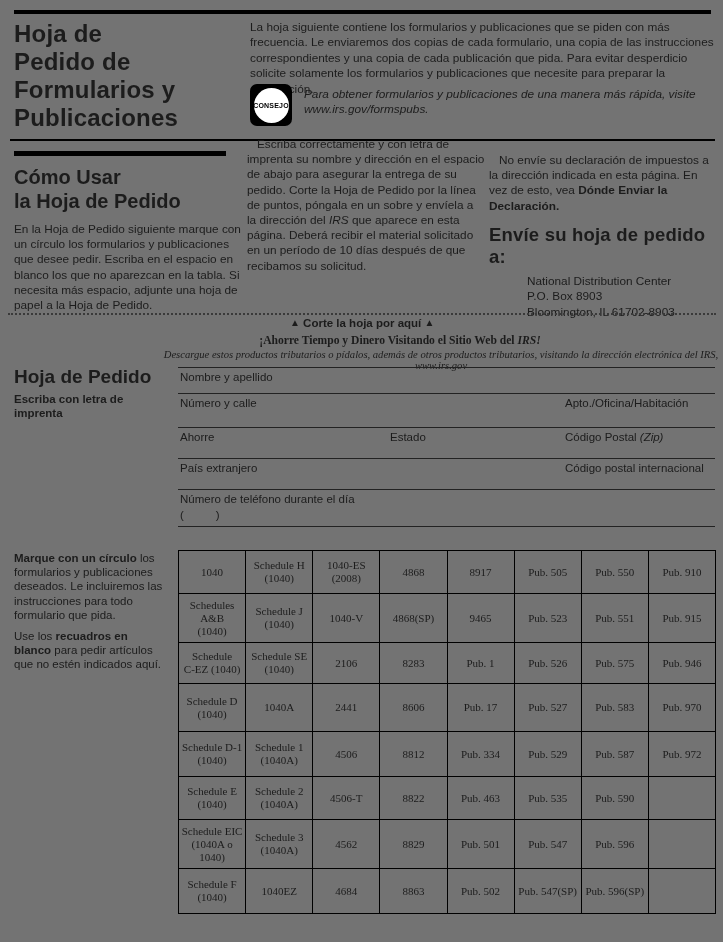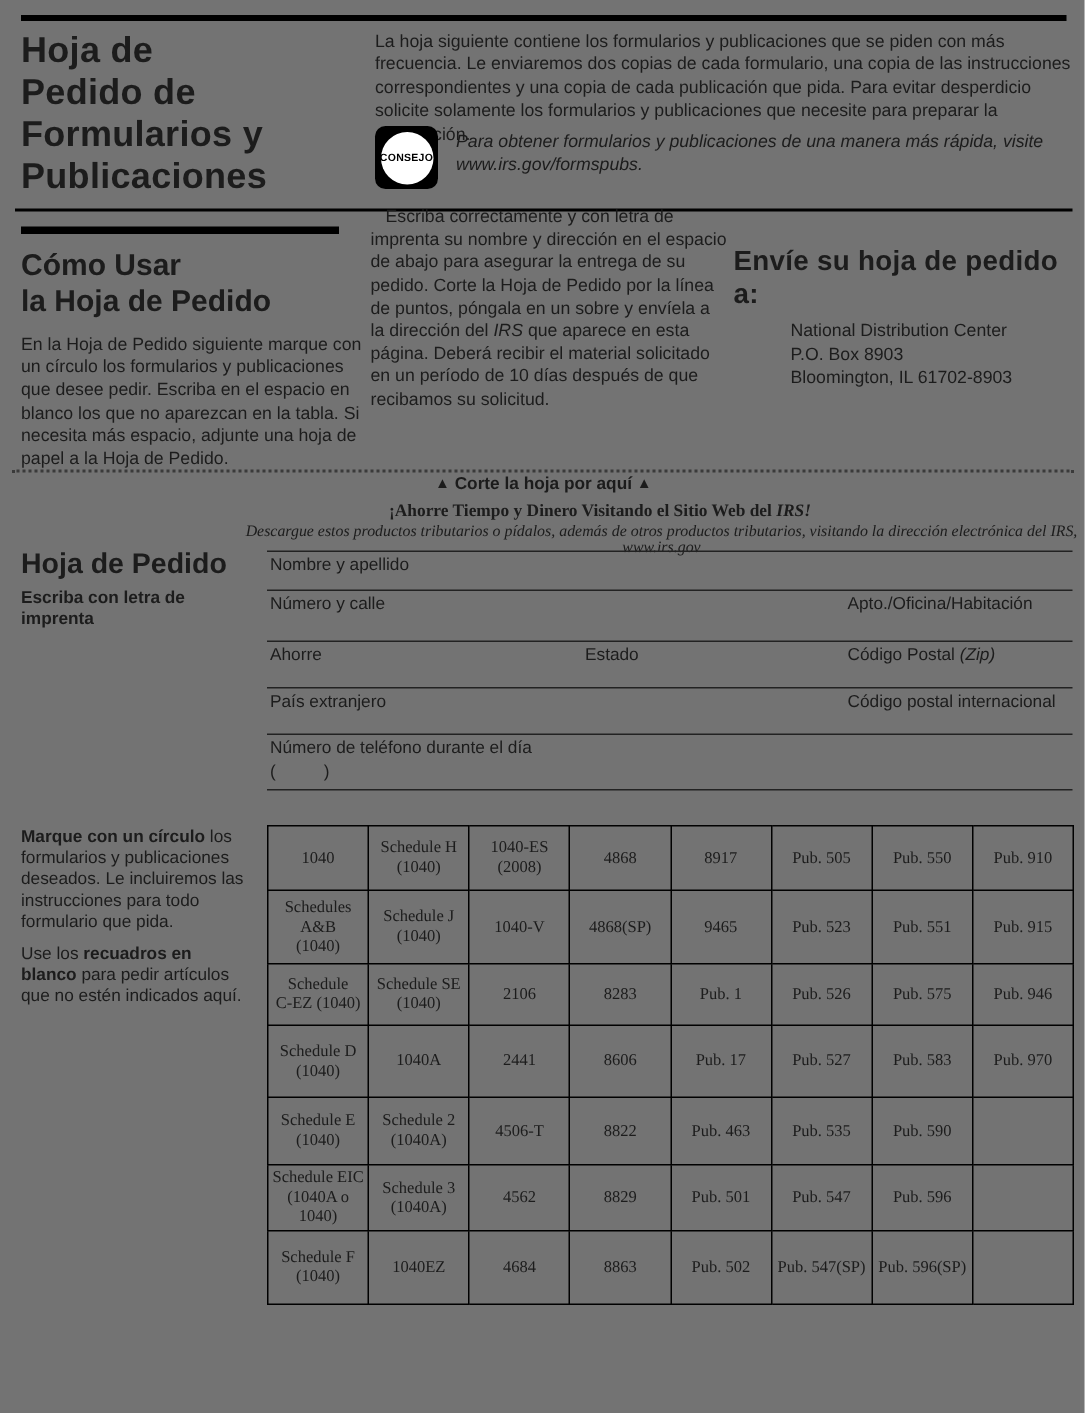--- a/index.html
+++ b/index.html
@@ -120,20 +120,21 @@
   <div class="abs col-left">
     <div class="head-bar"></div>
     <div class="howto-heading">Cómo Usar
 la Hoja de Pedido</div>
     <div class="howto-body">En la Hoja de Pedido siguiente marque con un círculo los formularios y publicaciones que desee pedir. Escriba en el espacio en blanco los que no aparezcan en la tabla. Si necesita más espacio, adjunte una hoja de papel a la Hoja de Pedido.</div>
   </div>
 
   <div class="abs col-mid"><span>Escriba correctamente y con letra de imprenta su nombre y dirección en el espacio de abajo para asegurar la entrega de su pedido. Corte la Hoja de Pedido por la línea de puntos, póngala en un sobre y envíela a la dirección del </span><span class="it">IRS</span><span> que aparece en esta página. Deberá recibir el material solicitado en un período de 10 días después de que recibamos su solicitud.</span></div>
 
   <div class="abs col-right">
+    <div class="p"><span>No envíe su declaración de impuestos a la dirección indicada en esta página. En vez de esto, vea </span><span class="bd">Dónde Enviar la Declaración.</span></div>
     <div class="send-heading">Envíe su hoja de pedido a:</div>
     <div class="address">National Distribution Center
 P.O. Box 8903
 Bloomington, IL 61702-8903</div>
   </div>
 
   <div class="abs cut-rule"></div>
   <div class="abs cut-label"><span class="tri">▲</span> <span>Corte la hoja por aquí</span> <span class="tri">▲</span></div>
 
   <div class="abs banner-bold"><span>¡Ahorre Tiempo y Dinero Visitando el Sitio Web del </span><span class="it">IRS!</span></div>
@@ -212,20 +213,32 @@
         <tr>
           <td>Schedule D
 (1040)</td>
           <td>1040A</td>
           <td>2441</td>
           <td>8606</td>
           <td>Pub. 17</td>
           <td>Pub. 527</td>
           <td>Pub. 583</td>
           <td>Pub. 970</td>
+        </tr>
+        <tr>
+          <td>Schedule D-1
+(1040)</td>
+          <td>Schedule 1
+(1040A)</td>
+          <td>4506</td>
+          <td>8812</td>
+          <td>Pub. 334</td>
+          <td>Pub. 529</td>
+          <td>Pub. 587</td>
+          <td>Pub. 972</td>
         </tr>
         <tr>
           <td>Schedule E
 (1040)</td>
           <td>Schedule 2
 (1040A)</td>
           <td>4506-T</td>
           <td>8822</td>
           <td>Pub. 463</td>
           <td>Pub. 535</td>

